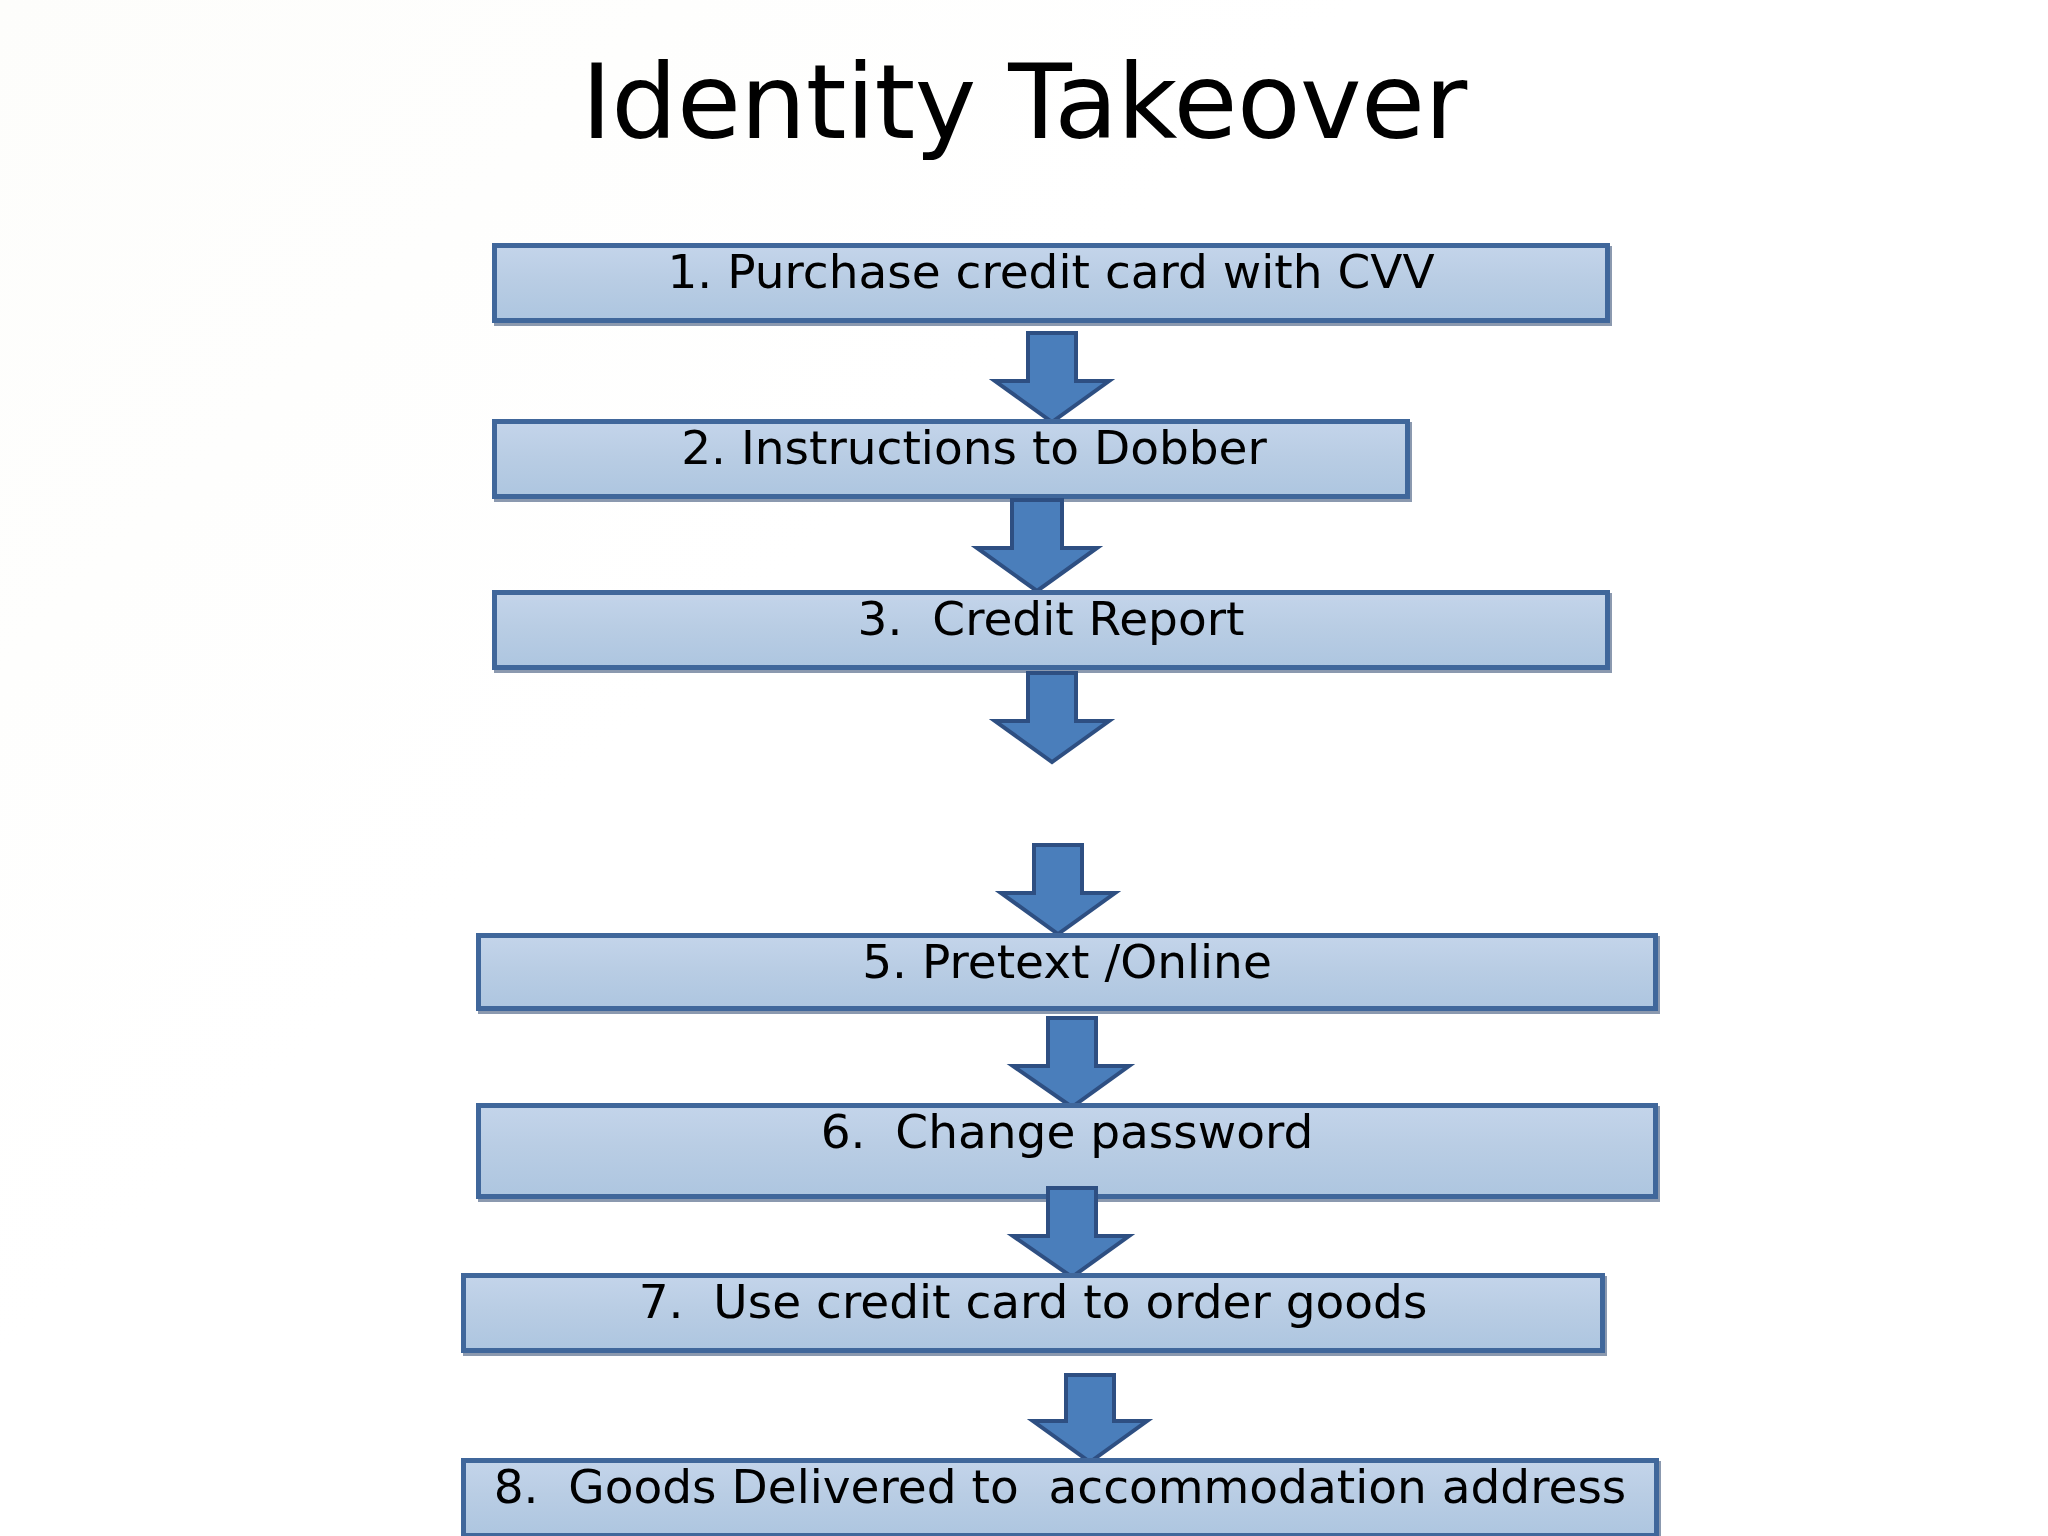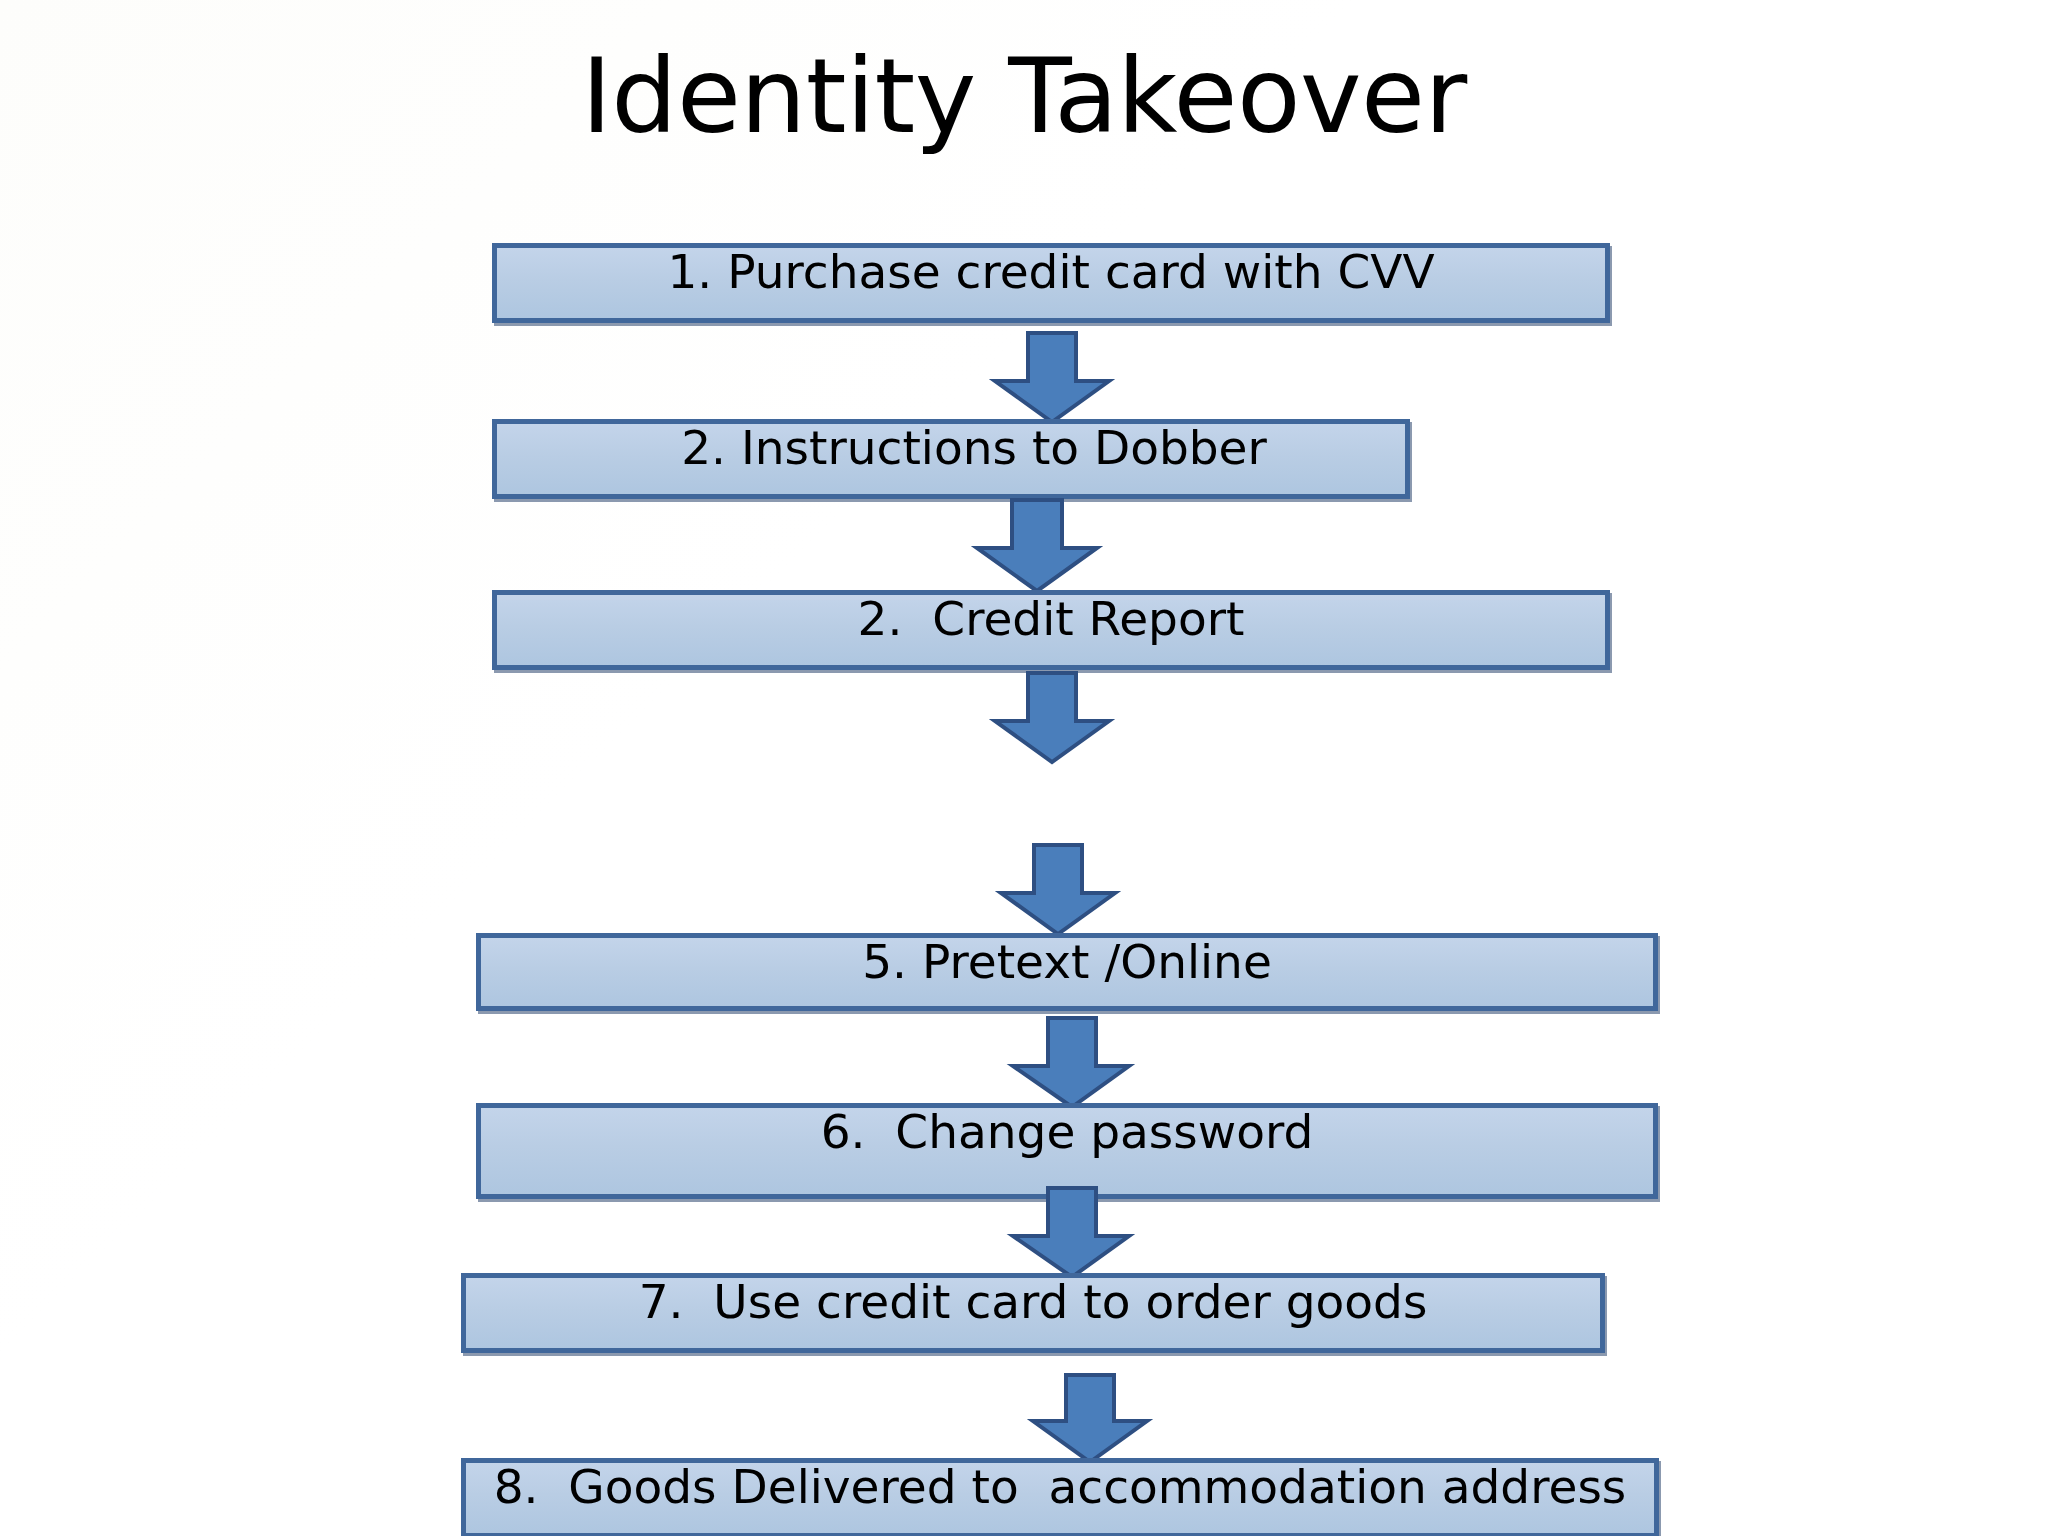--- a/index.html
+++ b/index.html
@@ -18,21 +18,21 @@
     width: 2048px;
     height: 1536px;
     background: linear-gradient(135deg, #fdfdfb 0%, #ffffff 38%, #ffffff 100%);
     overflow: hidden;
   }
 
   
   #title {
     position: absolute;
     left: 0;
-    top: 40px;
+    top: 46px;
     width: 2048px;
     text-align: center;
     font-size: 104px;
     line-height: 1.08;
     font-weight: 400;
     color: #000000;
     letter-spacing: -0.5px;
     font-family: "DejaVu Sans", sans-serif;
   }
 
@@ -87,21 +87,21 @@
     <span class="step-text">2. Instructions to Dobber</span>
   </div>
 
   <div class="arrow" style="left:972px; top:500px; width:128px; height:92px;">
     <svg width="128" height="92" viewBox="0 0 128 92" xmlns="http://www.w3.org/2000/svg">
       <path d="M40,0 L90,0 L90,48 L125,48 L65,91 L5,48 L40,48 Z" fill="#4a7ebb" stroke="#2e4f82" stroke-width="4" stroke-linejoin="miter"></path>
     </svg>
   </div>
 
   <div class="step-box" style="left:492px; top:590px; width:1118px; height:80px;">
-    <span class="step-text">2.  Credit Report</span>
+    <span class="step-text">3.  Credit Report</span>
   </div>
 
   <div class="arrow" style="left:992px; top:673px; width:120px; height:90px;">
     <svg width="120" height="90" viewBox="0 0 120 90" xmlns="http://www.w3.org/2000/svg">
       <path d="M36,0 L84,0 L84,48 L117,48 L60,89 L3,48 L36,48 Z" fill="#4a7ebb" stroke="#2e4f82" stroke-width="4" stroke-linejoin="miter"></path>
     </svg>
   </div>
 
 
   <div class="arrow" style="left:998px; top:845px; width:120px; height:90px;">

